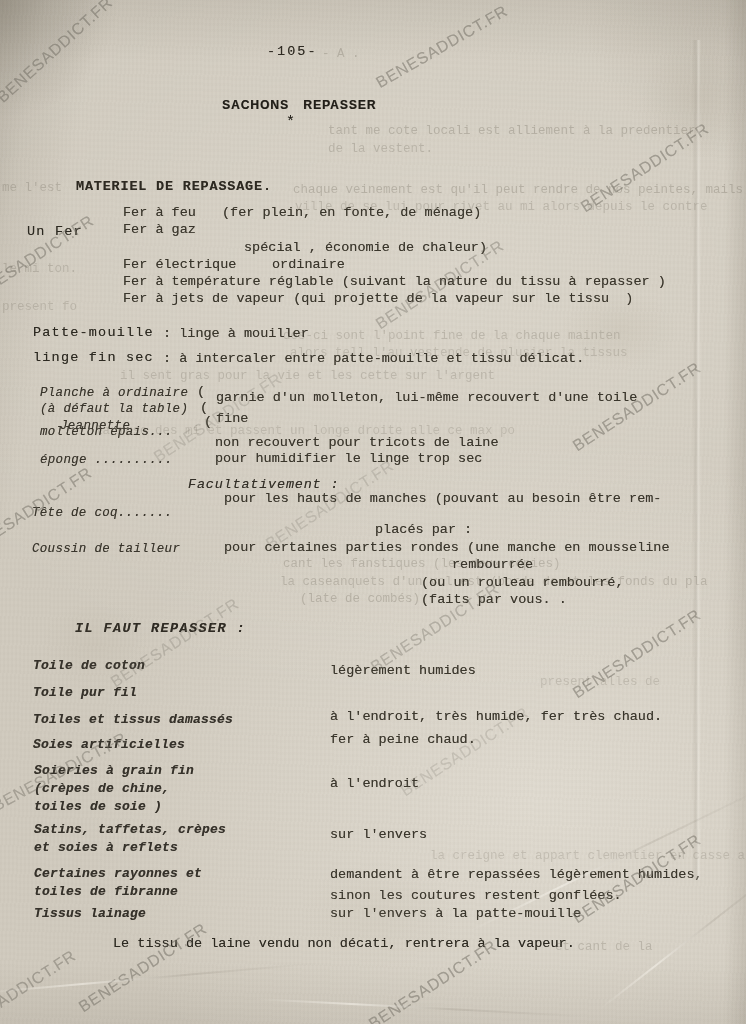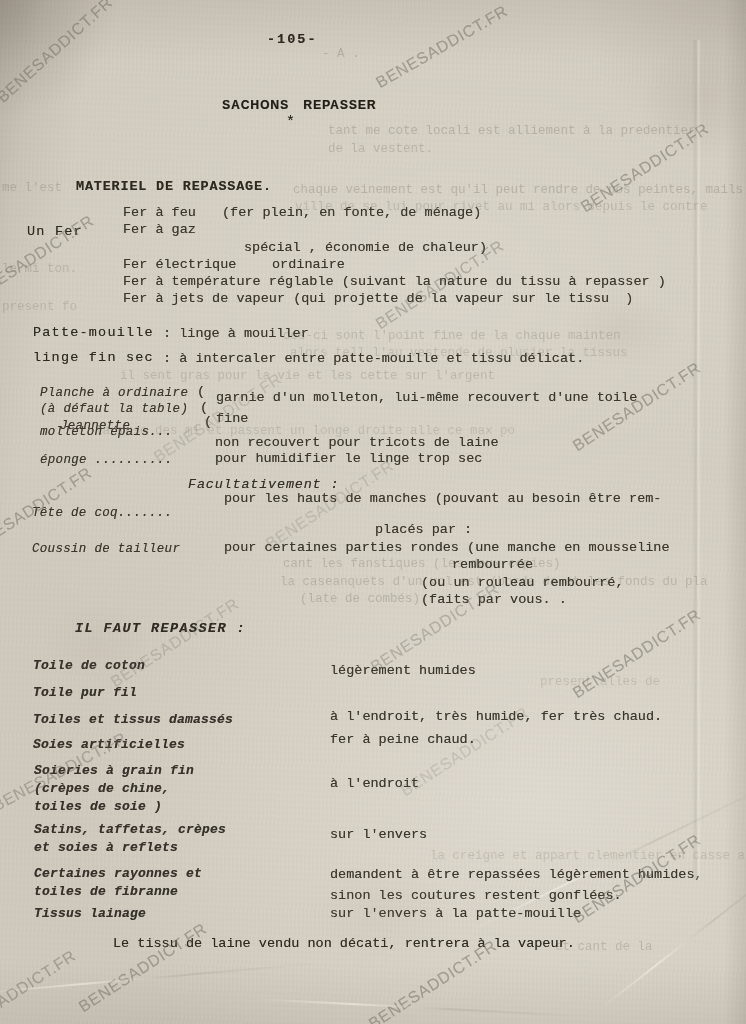--- a/index.html
+++ b/index.html
@@ -20,21 +20,21 @@
   .grain{position:absolute;inset:0;pointer-events:none;
     background-image:
       repeating-linear-gradient(92deg, rgba(255,255,255,.018) 0 2px, rgba(115,105,90,.018) 2px 4px),
       repeating-linear-gradient(2deg, transparent 0 3px, rgba(110,100,85,.014) 3px 6px);}
   .t{position:absolute;white-space:pre;font:13.5px/17px "Liberation Mono","DejaVu Sans Mono",monospace;
      color:#3a362c;text-shadow:0 0 .5px rgba(58,54,44,.55);}
   .dk{color:#2c2921;}
   .it{}
   .ls1{letter-spacing:1.2px;}
   .ls05{letter-spacing:.4px;}
-  .pagenum{font-weight:bold;letter-spacing:2px;color:#2e2a22;}
+  .pagenum{font-weight:normal;letter-spacing:2px;color:#2e2a22;margin-top:12px;}
   .title{font-family:"Liberation Sans","DejaVu Sans",sans-serif;font-weight:bold;font-size:12px;
      letter-spacing:1px;word-spacing:10px;color:#211e18;text-shadow:.4px .4px .5px rgba(33,30,24,.6);}
   .star{font-size:15px;color:#211e18;}
   .hd{font-weight:bold;letter-spacing:.8px;color:#2d2921;}
   .facult{font-style:italic;letter-spacing:.8px;color:#332f27;}
   .ilfaut{font-style:italic;font-weight:bold;letter-spacing:1.4px;color:#2e2a23;}
   .flbl{font-style:italic;font-weight:bold;font-size:13px;letter-spacing:.2px;color:#35312a;}
   .lbl{font-style:italic;font-size:12.5px;letter-spacing:.3px;color:#39352c;}
   .wm{position:absolute;white-space:nowrap;font-family:"Liberation Sans","DejaVu Sans",sans-serif;
       font-size:16px;letter-spacing:.8px;color:#6e6a60;text-shadow:0 0 .4px rgba(110,106,96,.5);

